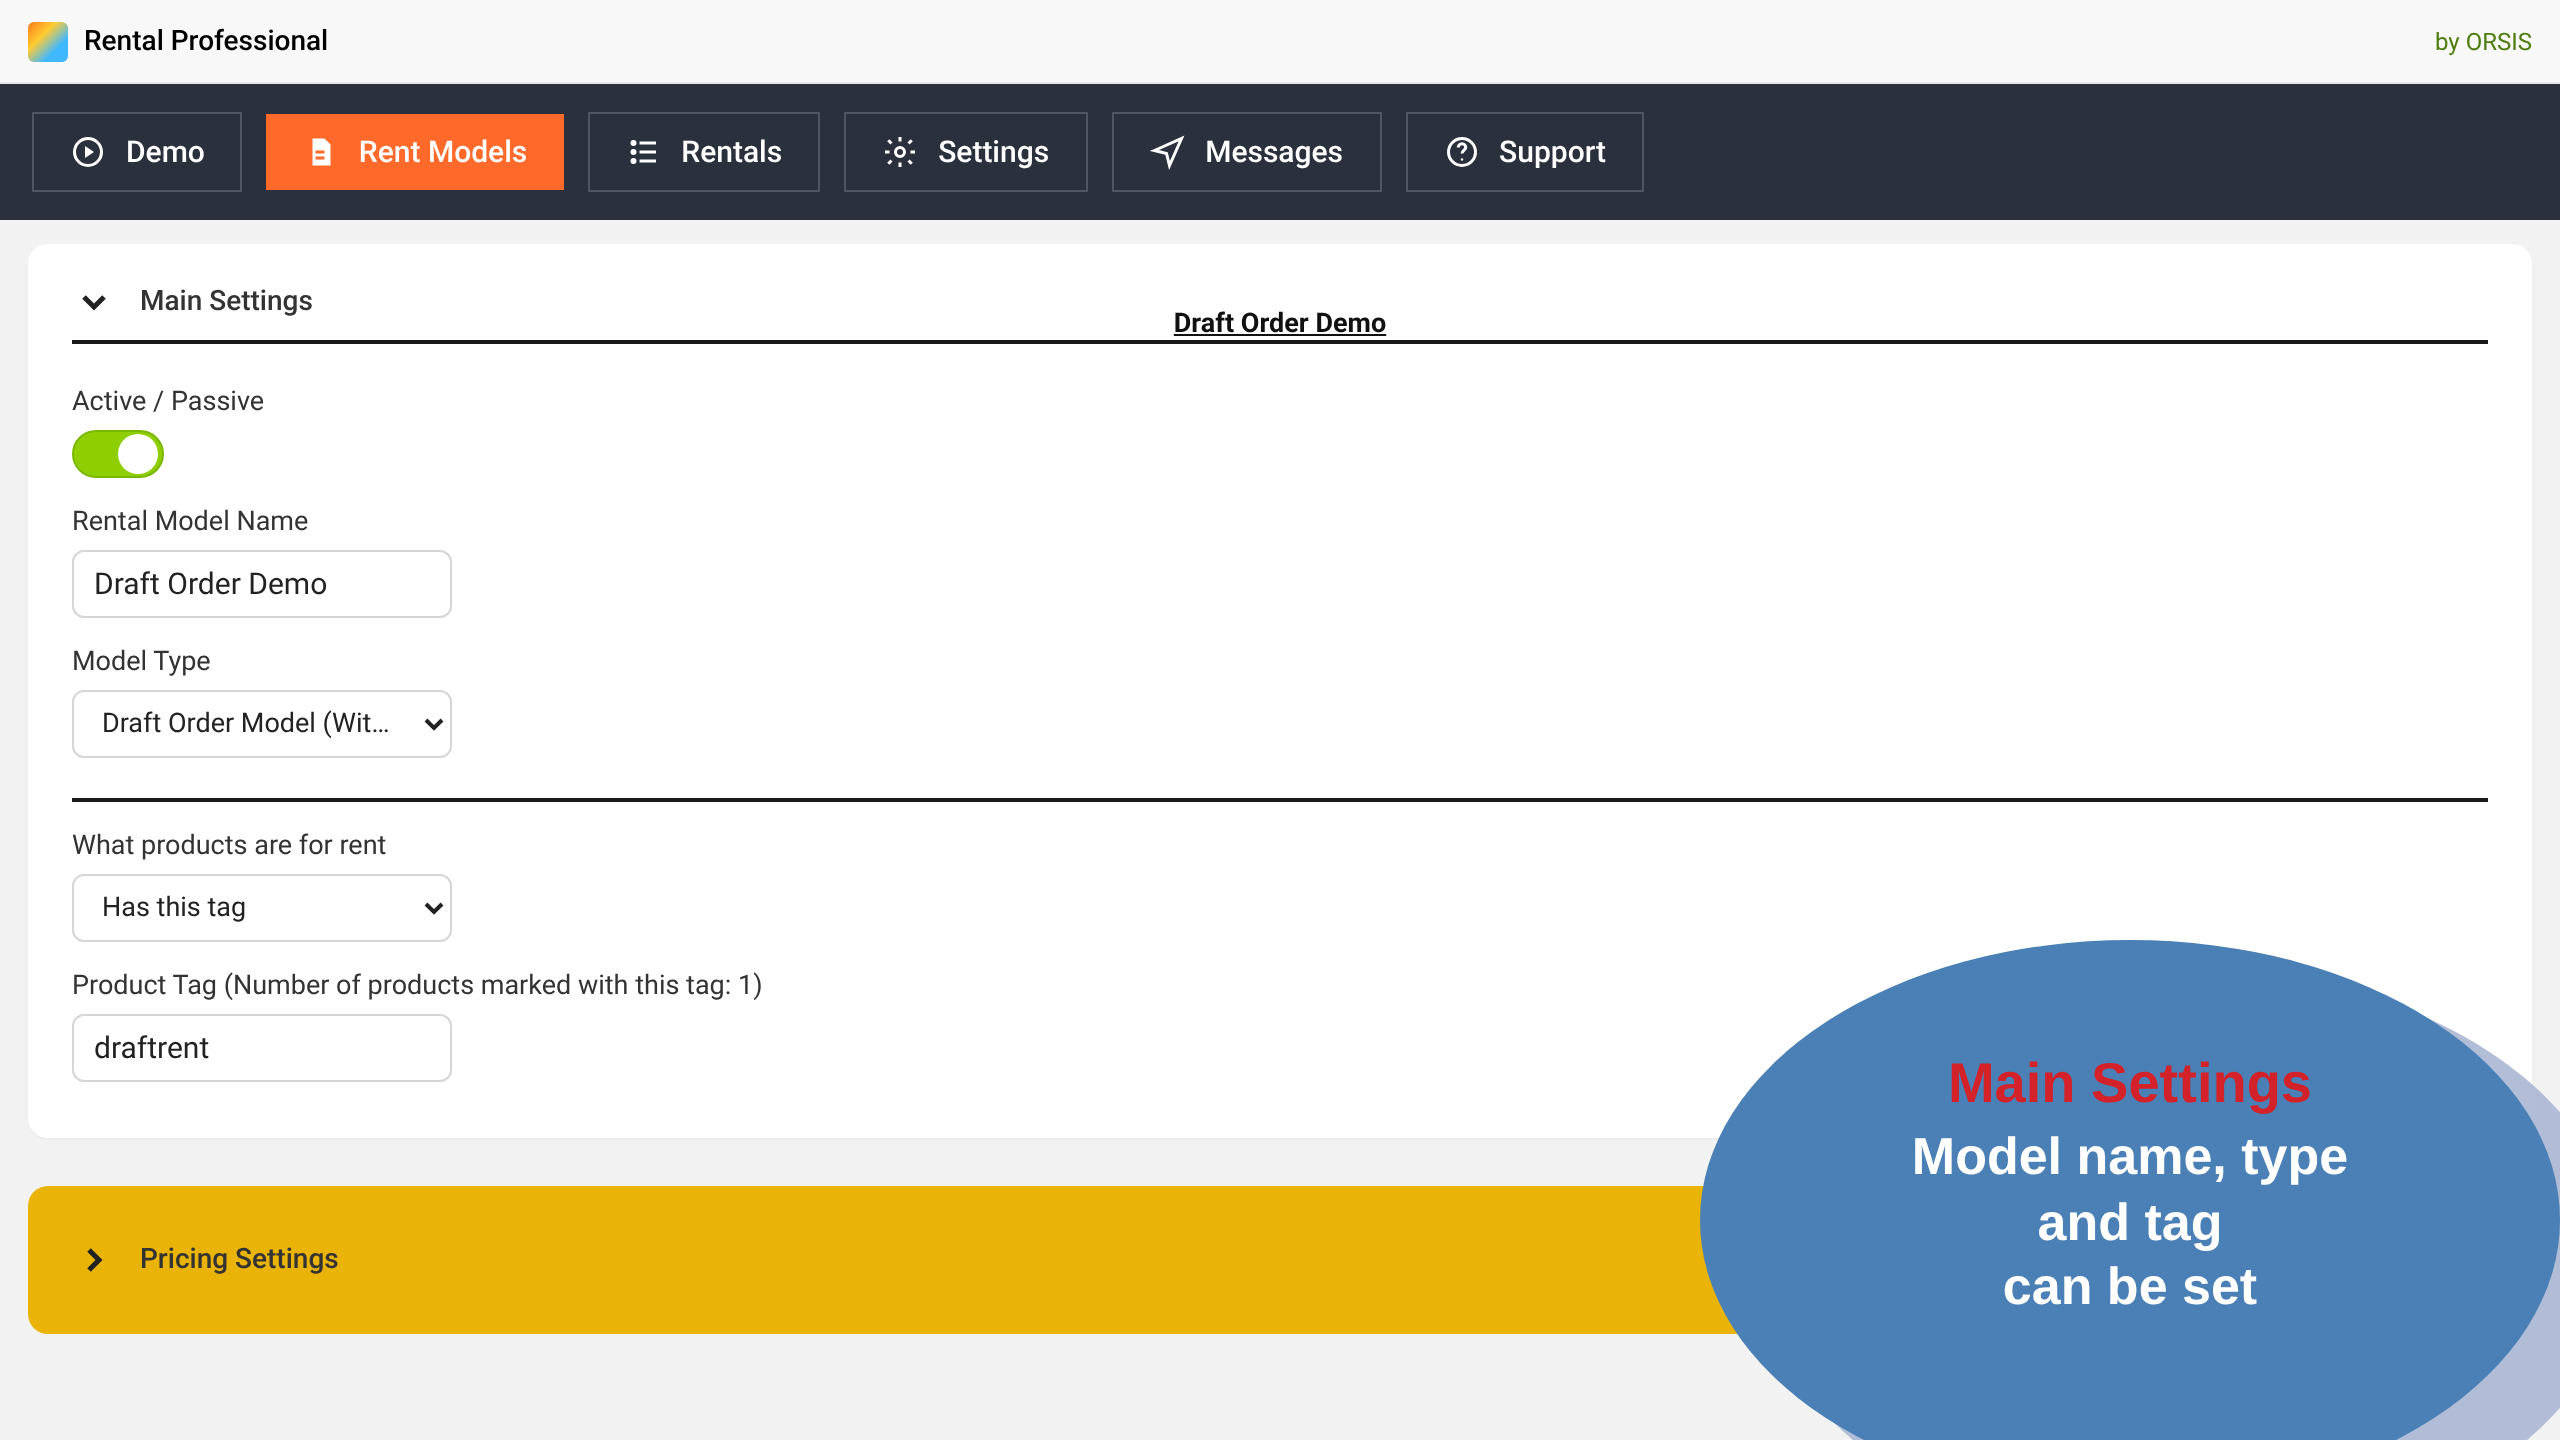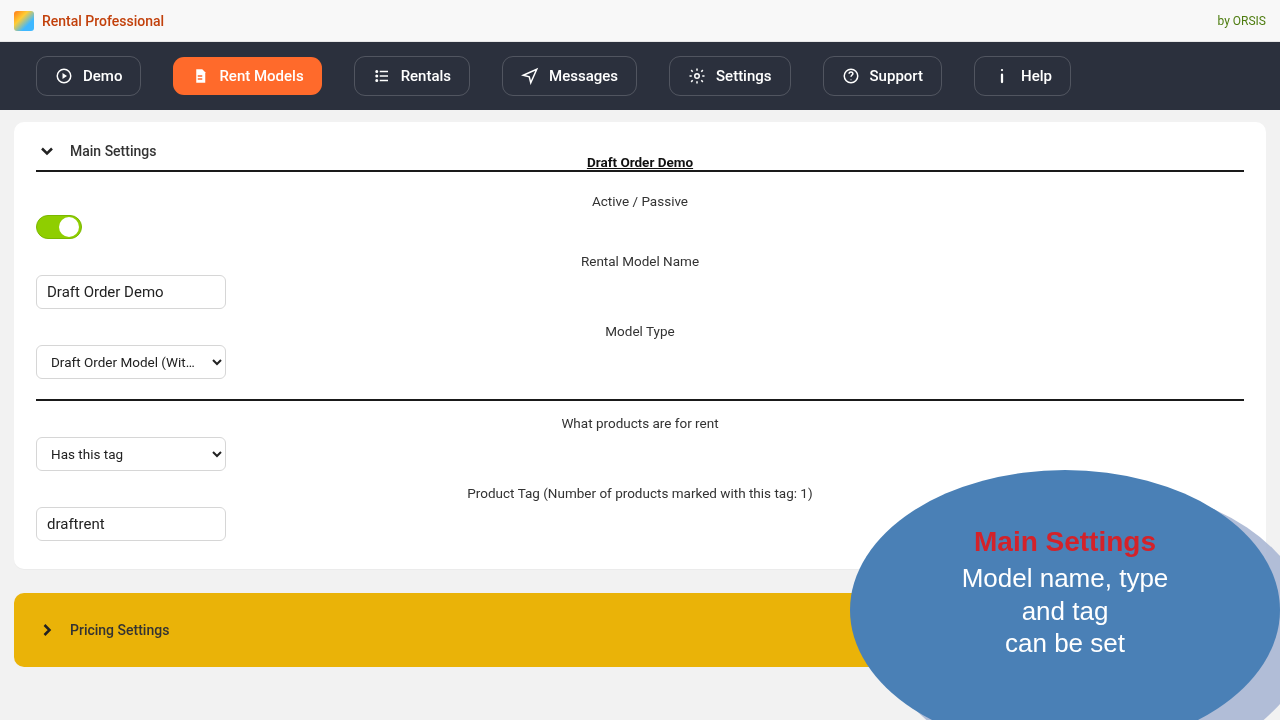--- a/index.html
+++ b/index.html
@@ -14,21 +14,21 @@
   .topbar {
     height: 42px;
     background: #f8f8f8;
     display: flex;
     align-items: center;
     justify-content: space-between;
     padding: 0 14px;
     border-bottom: 1px solid #e6e6e6;
   }
   .topbar-left { display: flex; align-items: center; gap: 8px; }
-  .topbar-title { font-size: 14px; color: #c2410c; font-weight: 500; }
+  .topbar-title { font-size: 14px; color: #000000; font-weight: 500; }
   .topbar-right { font-size: 12px; color: #4d7c0f; }
   .app-logo {
     width: 20px; height: 20px;
     background: linear-gradient(135deg,#ff7a18,#ffcc33,#3fb8ff 70%);
     border-radius: 3px;
     display:inline-block;
   }
   .navbar {
     height: 68px;
     background: #2b303d;
@@ -37,24 +37,23 @@
     gap: 12px;
     padding: 0 16px;
   }
   .nav-btn {
     display: flex;
     align-items: center;
     gap: 10px;
     color: #fff;
     font-size: 15px;
     padding: 10px 18px;
-    border-radius: 11px;
+    border-radius: 0;
     cursor: pointer;
     font-weight: 500;
-    margin-left: 20px;
   }
   .nav-btn:not(.active):not(:first-child) {
     
   }
   .nav-btn.active { background: #ff6a2b; }
   .nav-icon { width: 18px; height: 18px; display:inline-flex; align-items:center; justify-content:center; }
   .nav-icon svg { width: 18px; height: 18px; stroke: #fff; fill: none; stroke-width: 2; }
   .content {
     padding: 12px 14px;
   }
@@ -89,21 +88,21 @@
     display: inline-block;
     text-decoration: underline;
     position: relative;
     top: -9px;
   }
   .divider-line {
     border-top: 2px solid #1a1a1a;
     margin-top: 20px;
   }
   .form-group { margin-top: 14px; }
-  .label { font-size: 13.5px; color: #333; margin-bottom: 6px; display:block;text-align:center; }
+  .label { font-size: 13.5px; color: #333; margin-bottom: 6px; display:block; }
   .text-input, .select-input {
     font-size: 15px;
     padding: 7px 10px;
     border: 1px solid #d6d6d6;
     border-radius: 6px;
     width: 190px;
     background: #fff;
     color: #222;
     font-family: inherit;
   }
@@ -154,21 +153,21 @@
     font-family: Verdana, Geneva, sans-serif;
   }
   .callout-heading {
     color: #d3222a;
     font-weight: 700;
     font-size: 28px;
     margin-bottom: 4px;
   }
   .callout-text {
     color: #fff;
-    font-weight: 400;
+    font-weight: 700;
     font-size: 26px;
     line-height: 1.25;
   }
   .card2 {
     background: #eab308;
     border-radius: 10px;
     padding: 26px 22px;
     display:flex;
     align-items:center;
     gap: 12px;
@@ -217,55 +216,47 @@
           <circle cx="5" cy="12" r="1" fill="#fff"></circle>
           <circle cx="5" cy="18" r="1" fill="#fff"></circle>
         </svg>
     </span>
     <span>Rentals</span>
   </div>
 
   <div class="nav-btn" style="border:1px solid rgba(255,255,255,0.18)">
     <span class="nav-icon">
       <svg viewBox="0 0 24 24">
-          <path d="M3 11l18-8-8 18-2-8-8-2z"></path>
-        </svg>
-    </span>
-    <span>Messages</span>
-  </div>
-
-  <div class="nav-btn" style="border:1px solid rgba(255,255,255,0.18)">
-    <span class="nav-icon">
-      <svg viewBox="0 0 24 24">
           <circle cx="12" cy="12" r="3"></circle>
           <path d="M12 2v3M12 19v3M4.2 4.2l2.1 2.1M17.7 17.7l2.1 2.1M2 12h3M19 12h3M4.2 19.8l2.1-2.1M17.7 6.3l2.1-2.1"></path>
         </svg>
     </span>
     <span>Settings</span>
+  </div>
+
+  <div class="nav-btn" style="border:1px solid rgba(255,255,255,0.18)">
+    <span class="nav-icon">
+      <svg viewBox="0 0 24 24">
+          <path d="M3 11l18-8-8 18-2-8-8-2z"></path>
+        </svg>
+    </span>
+    <span>Messages</span>
   </div>
 
   <div class="nav-btn" style="border:1px solid rgba(255,255,255,0.18)">
     <span class="nav-icon">
       <svg viewBox="0 0 24 24">
           <circle cx="12" cy="12" r="9"></circle>
           <path d="M9.5 9a2.5 2.5 0 015 0c0 1.5-2.5 2-2.5 4"></path>
           <circle cx="12" cy="17" r="0.8" fill="#fff" stroke="none"></circle>
         </svg>
     </span>
     <span>Support</span>
   </div>
 
-  <div class="nav-btn" style="border:1px solid rgba(255,255,255,0.18)">
-    <span class="nav-icon">
-      <svg viewBox="0 0 24 24">
-          <path d="M12 4h0M12 10v10" stroke-width="3" stroke-linecap="round"></path>
-        </svg>
-    </span>
-    <span>Help</span>
-  </div>
 
 </div>
 
 <div class="content">
 
   <div class="card">
     <div class="section-header">
       <span class="chevron">
         <svg viewBox="0 0 24 24">
             <polyline points="6 9 12 15 18 9"></polyline>

